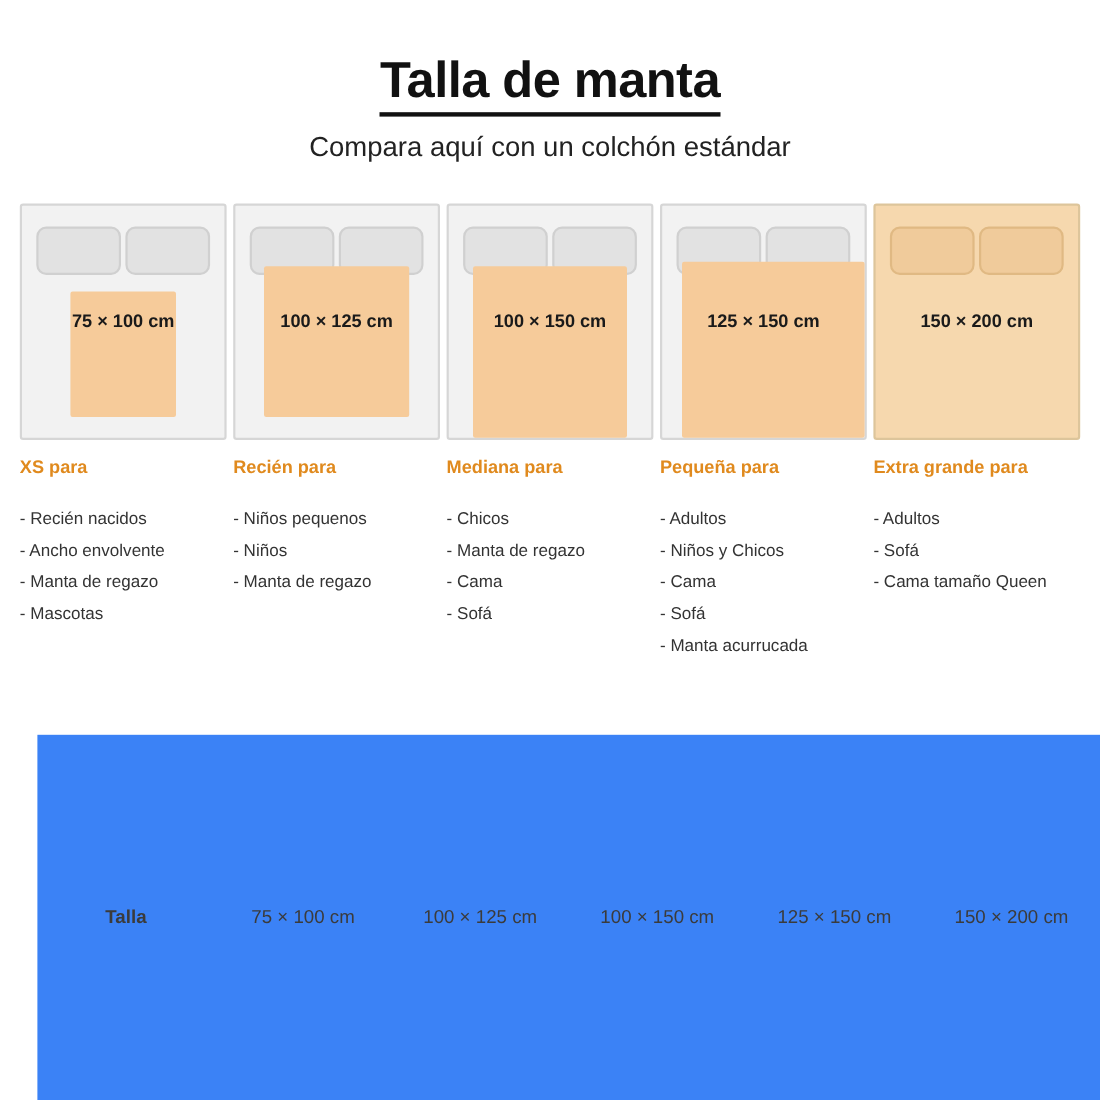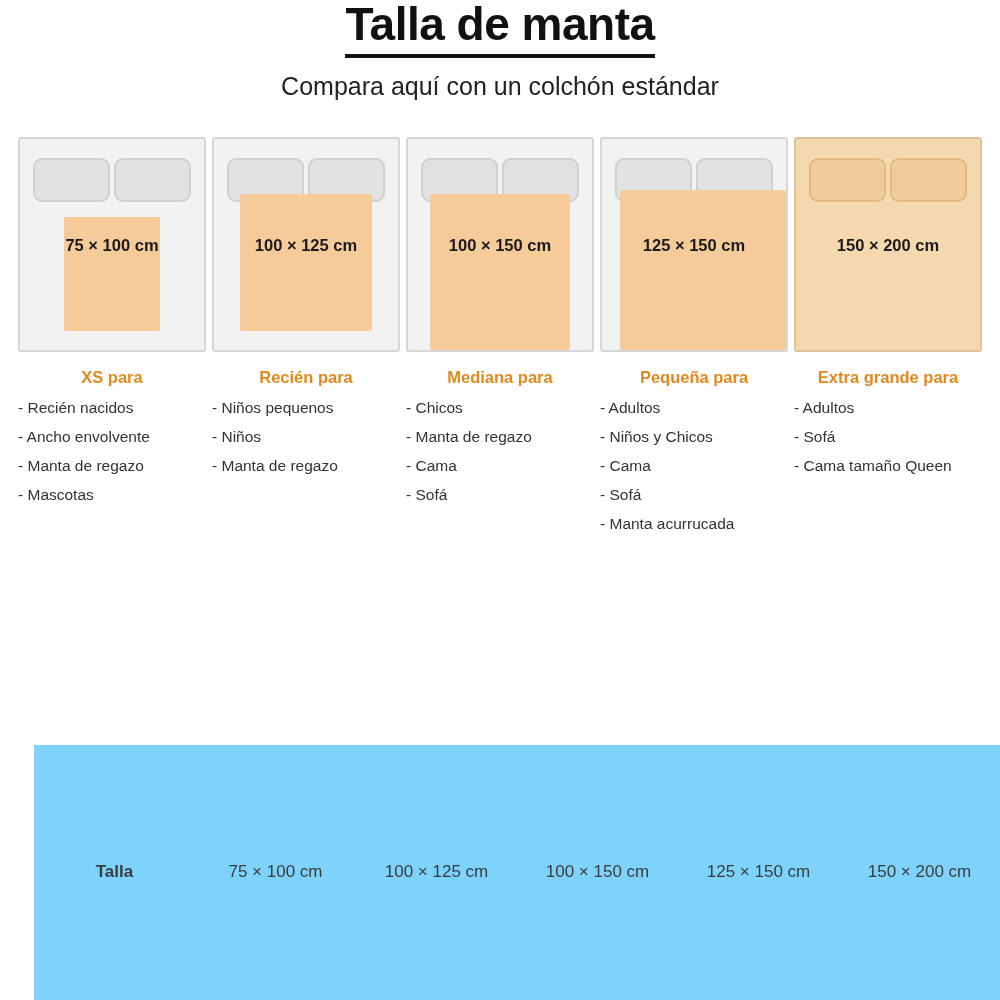--- a/index.html
+++ b/index.html
@@ -17,20 +17,21 @@
 
   .page {
     position: relative;
     width: 1000px;
     height: 1000px;
     box-sizing: border-box;
   }
 
   
   .header {
+    padding-top: 48px;
     text-align: center;
   }
   .title {
     display: inline-block;
     font-size: 46px;
     font-weight: bold;
     color: #111111;
     letter-spacing: -0.5px;
     padding-bottom: 6px;
     border-bottom: 4px solid #111111;
@@ -110,41 +111,40 @@
     font-weight: bold;
     color: #1a1a1a;
   }
 
   
   .desc-title {
     margin-top: 16px;
     font-size: 16.5px;
     font-weight: bold;
     color: #e08a1e;
-    text-align: center;
   }
   .desc-list {
-    margin-top: 12px;
+    margin-top: 28px;
   }
   .desc-item {
     font-size: 15.5px;
     color: #333333;
     line-height: 1.1;
     margin-bottom: 12px;
     white-space: nowrap;
   }
 
   
   .table-wrap {
     position: absolute;
     left: 0;
     right: 0;
     bottom: 0;
-    height: 255px;
-    background: #7dd3fc;
+    height: 332px;
+    background: #3b82f6;
     margin-left: 34px;
   }
   table.size-table {
     width: 100%;
     height: 100%;
     border-collapse: collapse;
     table-layout: fixed;
   }
   table.size-table td {
     text-align: center;

